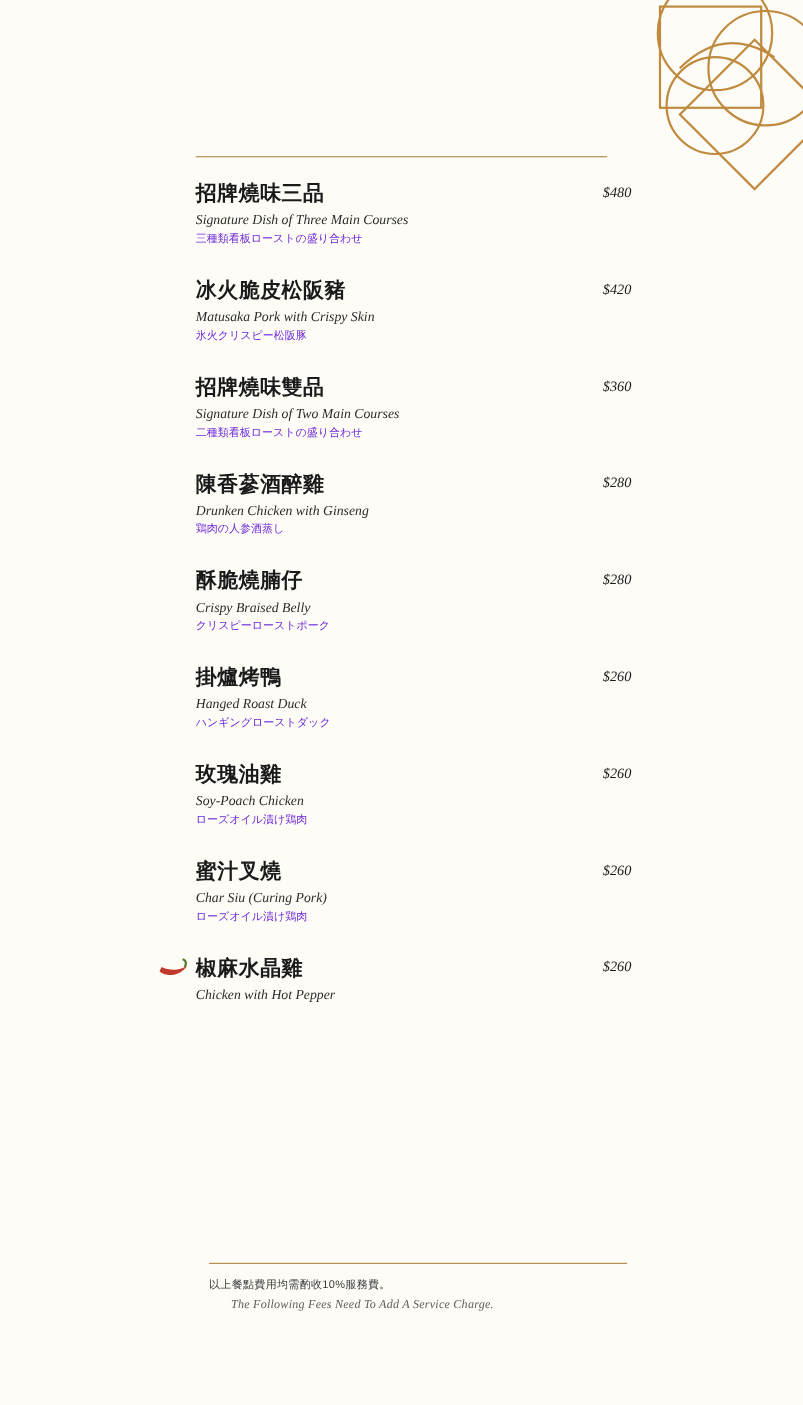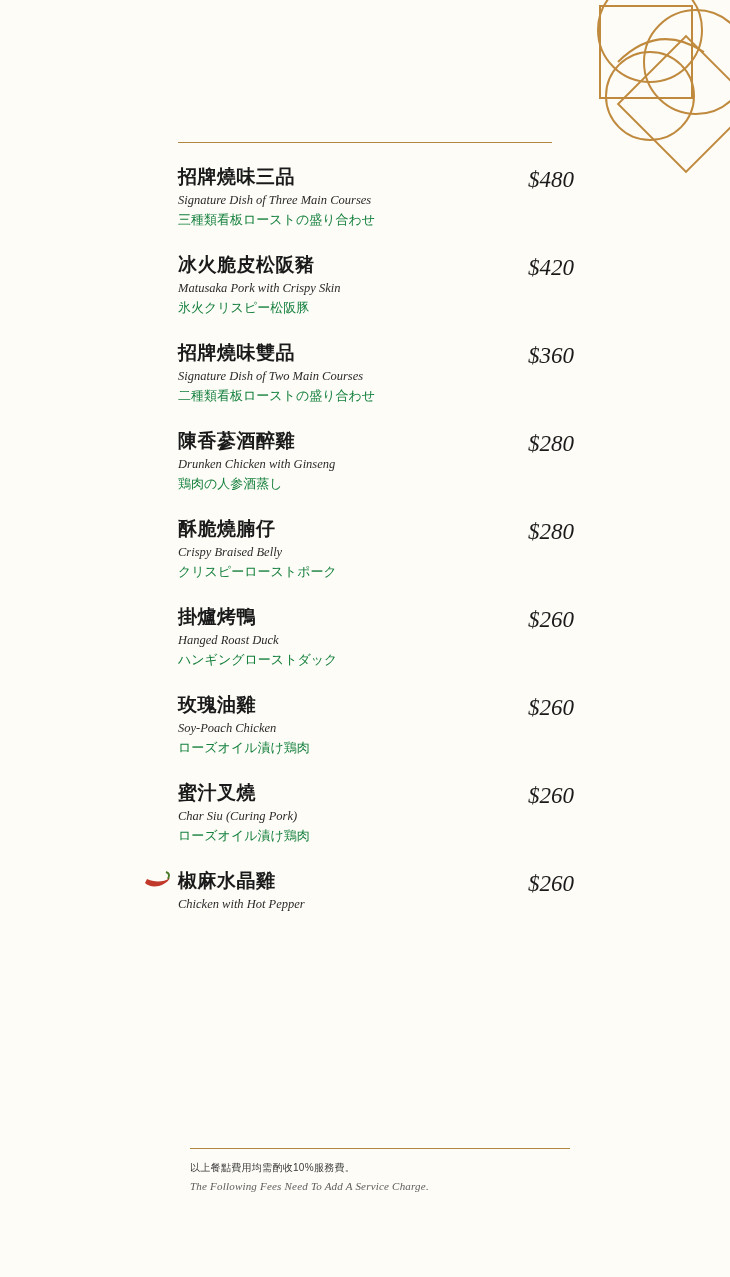--- a/index.html
+++ b/index.html
@@ -62,33 +62,33 @@
     font-family: "Liberation Serif", serif;
     font-style: italic;
     font-size: 12.5px;
     color: #2a2a2a;
     margin-top: 3px;
     line-height: 1.3;
   }
 
   .item-jp {
     font-family: Liberation Serif, serif;
-    font-size: 13px;
-    color: #15803d;
+    font-size: 10px;
+    color: #6d28d9;
     margin-top: 3px;
     line-height: 1.35;
   }
 
   .item-price {
     position: absolute;
     right: 0;
     top: 2px;
     font-family: "Liberation Serif", serif;
     font-style: italic;
-    font-size: 23px;
+    font-size: 13px;
     color: #1a1a1a;
   }
 
   .chili {
     position: absolute;
     left: -35px;
     top: 2px;
     width: 30px;
     height: 18px;
   }
@@ -113,20 +113,21 @@
     letter-spacing: 0.3px;
   }
 
   .footer-en {
     margin-top: 5px;
     font-family: "Liberation Serif", serif;
     font-style: italic;
     font-size: 11px;
     color: #5c5c5c;
     letter-spacing: 0.2px;
+    margin-left: 20px;
   }
 </style>
 </head>
 <body>
 
 <div class="ornament">
   <svg width="230" height="190" viewBox="0 0 230 190" xmlns="http://www.w3.org/2000/svg">
     <g fill="none" stroke="#c08a3e" stroke-width="2">
       <circle cx="150" cy="30" r="52"></circle>
       <circle cx="196" cy="62" r="52"></circle>

